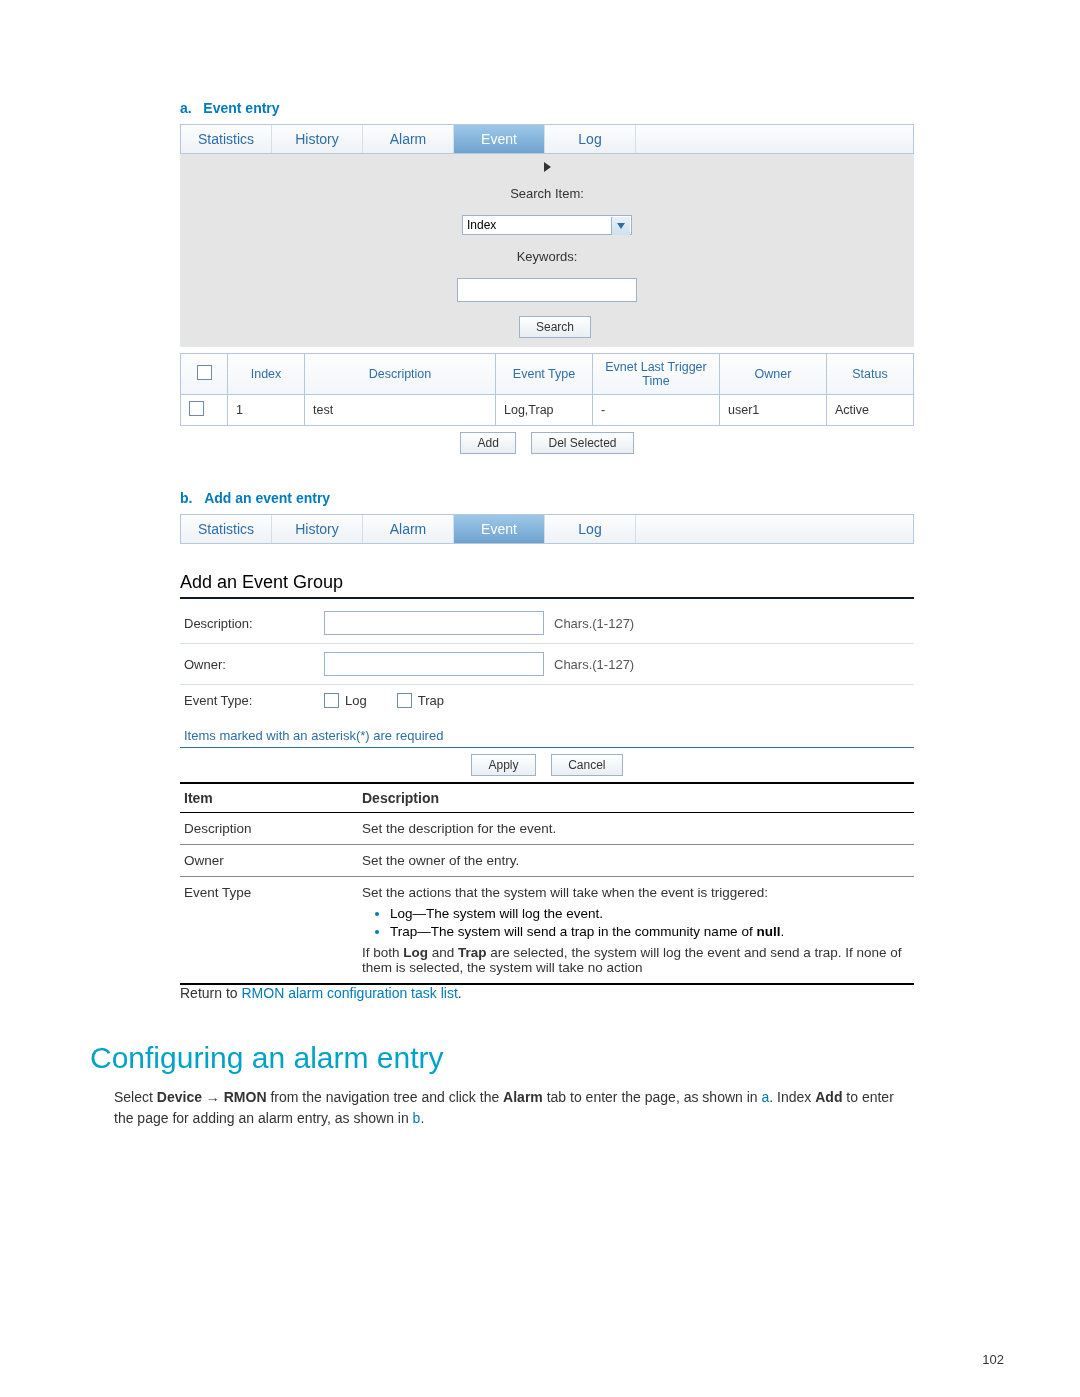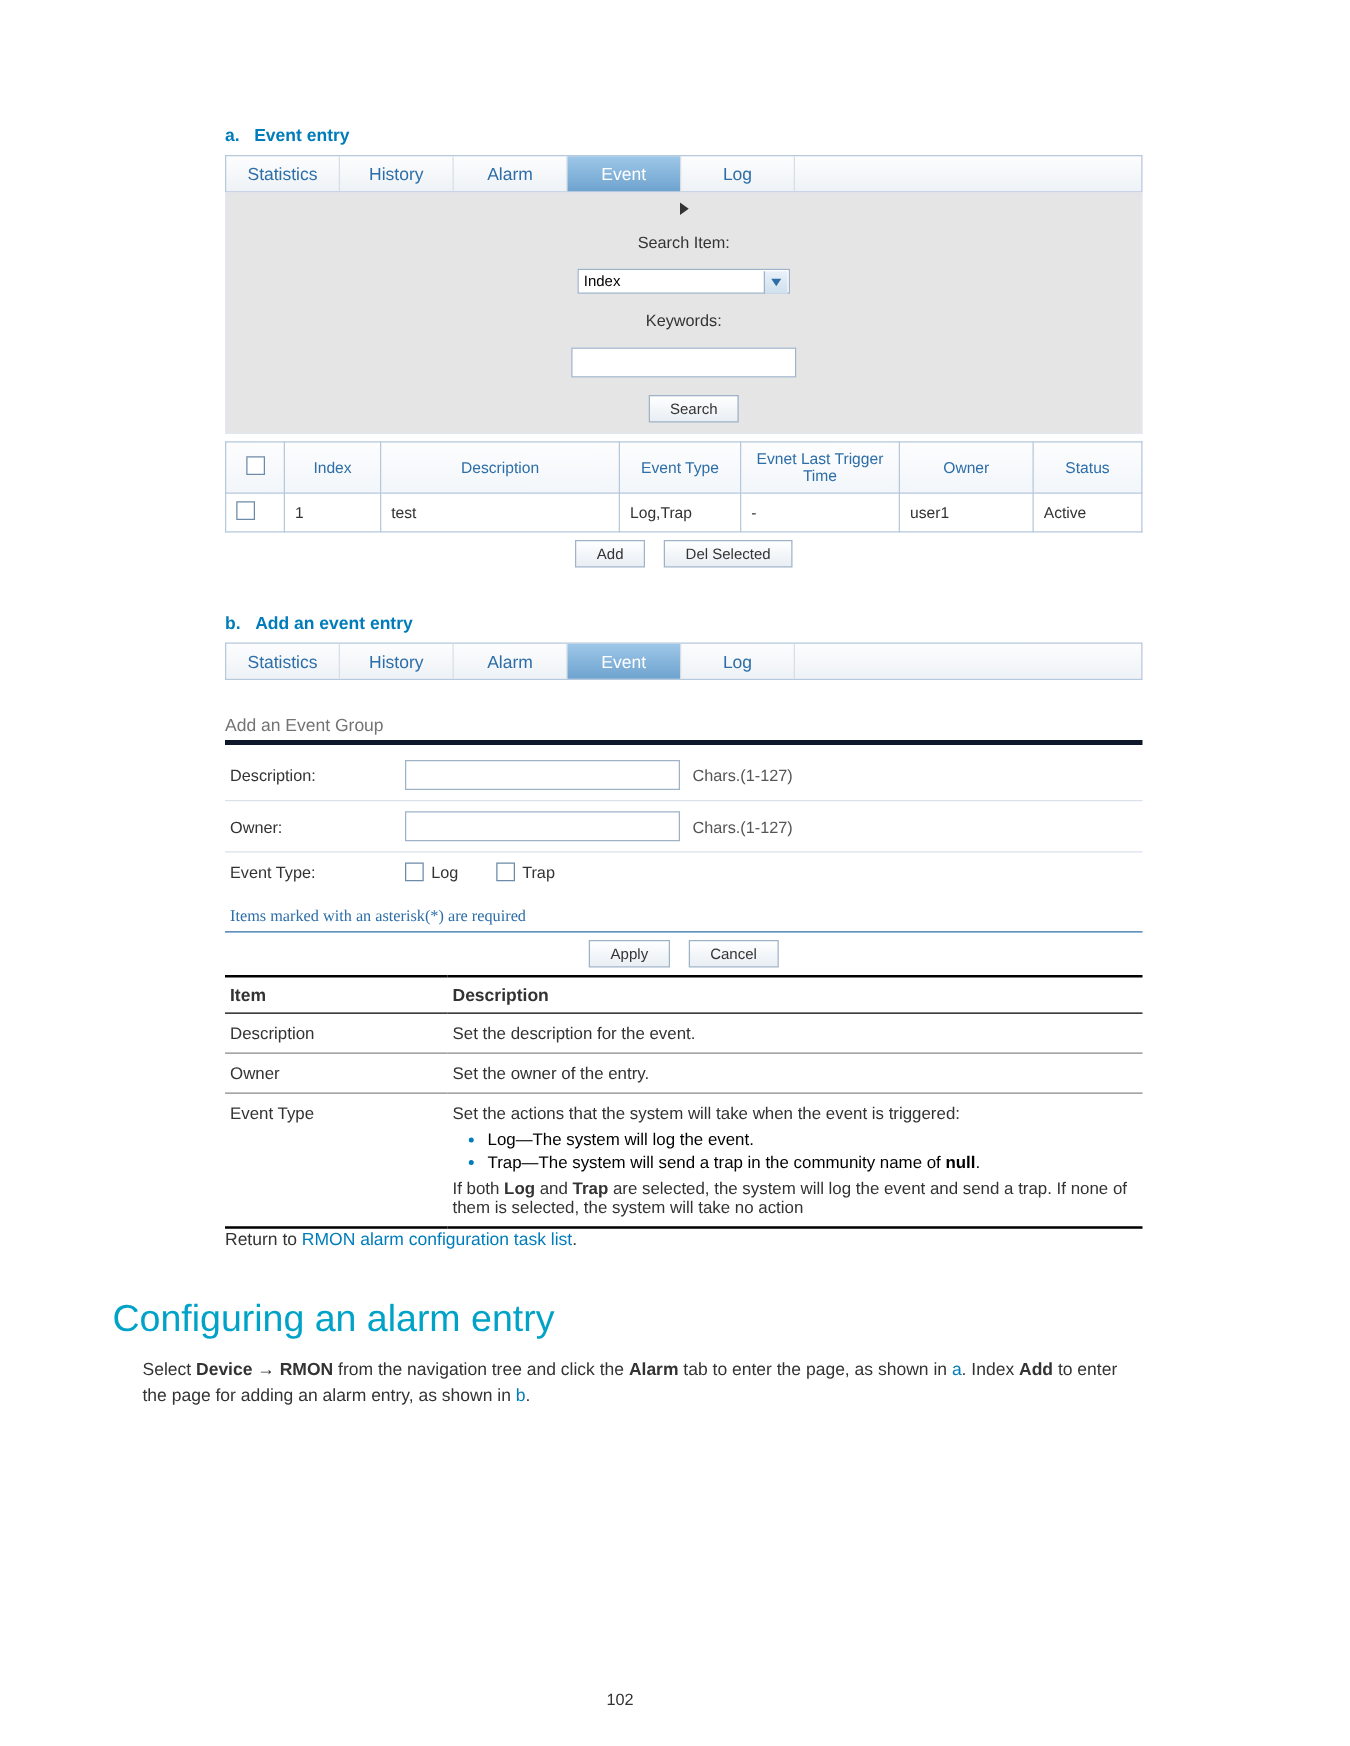--- a/index.html
+++ b/index.html
@@ -109,44 +109,43 @@
     color:#2d6ea8;
     font-weight:normal;
     text-align:center;
   }
   .chk{width:13px;height:13px;border:1px solid #6d8aa8;display:inline-block;background:#fff;}
   .btn-row{ text-align:center; margin-top:6px; }
   .btn-row .btn{margin:0 6px;}
 
   
   .form-title{
-    color:#737373;
-    font-size:14px;
+    color:#000000;
+    font-size:18px;
     margin:28px 0 4px 0;
-    border-bottom:4px solid #0f172a;
+    border-bottom:2px solid #0f172a;
     padding-bottom:4px;
   }
   .form-row{
     display:flex;
     align-items:center;
     border-bottom:1px solid #d9e1ea;
     padding:8px 4px;
     font-size:13px;
     color:#333;
   }
   .form-row .lbl{ width:140px; }
   .form-row input[type=text]{ width:210px; margin-right:10px; }
   .hint{color:#555;}
   .chk-inline{display:inline-flex;align-items:center;gap:6px;margin-right:30px;}
   .form-note{
     color:#2d6ea8;
     font-size:13px;
     padding:12px 4px 4px 4px;
     border-bottom:1px solid #2d6ea8;
-    font-family:Liberation Serif, serif;
   }
 
   
   .cfg-table{
     width:100%;
     border-collapse:collapse;
     margin-top:6px;
     font-size:14px;
   }
   .cfg-table thead th{
@@ -182,22 +181,22 @@
     font-size:14px;
     line-height:1.5;
     font-family:Verdana,Arial,sans-serif;
     padding-left:24px;
   }
   .body-para b{font-weight:bold;}
 
   .page-num{
     position:absolute;
     bottom:30px;
-    left:0;right:12px;
-    text-align:center;
+    left:0;right:0;
+    text-align:right;
     font-size:13px;
   }
 </style>
 </head>
 <body>
 
 <div class="page">
 
   <div class="sub-head indent">
     <span class="letter">a.</span>

